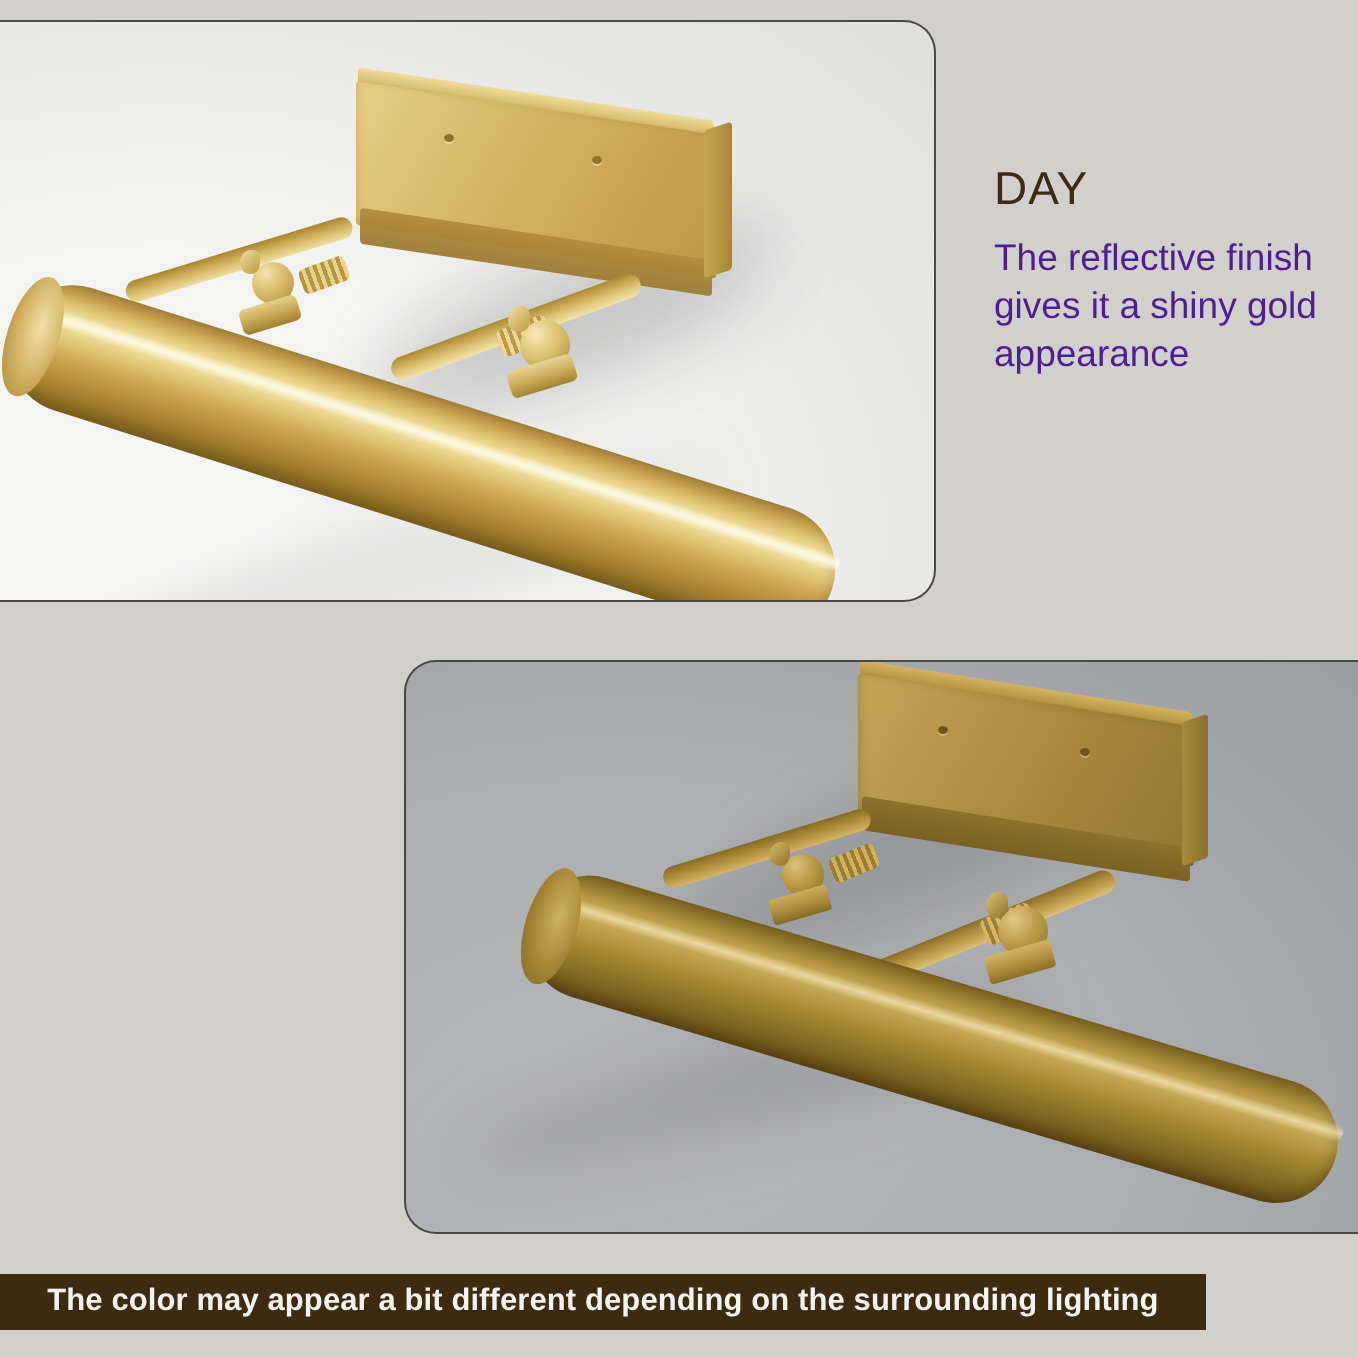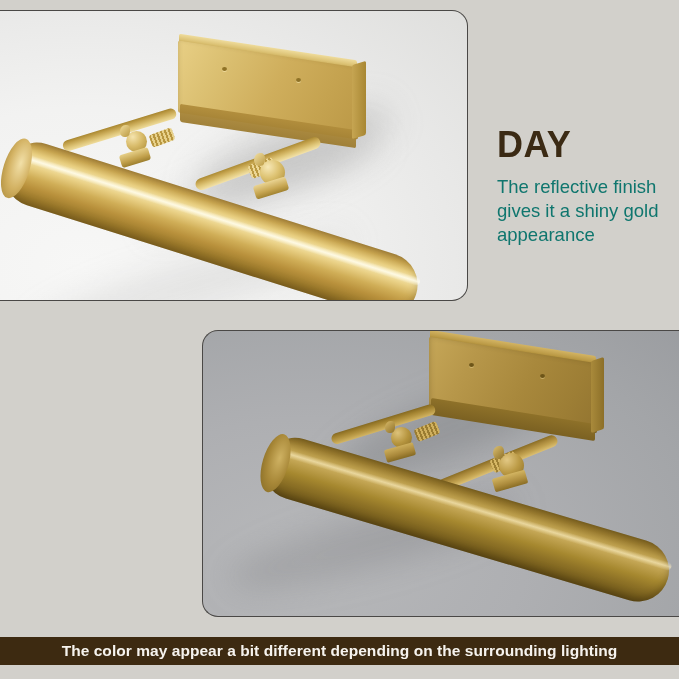--- a/index.html
+++ b/index.html
@@ -94,41 +94,40 @@
   .foot    { position:absolute; border-radius:2px; }
   .screw   { position:absolute; border-radius:50%; }
 
   
   .text-block { position:absolute; }
 
   #day-text  { left:497px; top:82px; width:178px; }
   #night-text{ left:38px;  top:434px; width:170px; }
 
   .heading {
-    font-size:36px;
-    font-weight:bold;
+    font-size:23px;
+    font-weight:normal;
     letter-spacing:0.5px;
     color:#3b2a14;
     line-height:1.05;
     white-space:nowrap;
-    margin-top:44px;
   }
   .subtext {
     margin-top:11px;
     font-size:18.5px;
     line-height:1.30;
-    color:#0f766e;
+    color:#4c1d95;
     font-weight:400;
   }
 
   
   #banner {
     position:absolute;
     left:0; top:637px;
-    width:679px; height:28px;
+    width:603px; height:28px;
     background:#3d2a11;
     display:flex;
     align-items:center;
     justify-content:center;
   }
   #banner .banner-text {
     color:#f6f3ee;
     font-size:15.5px;
     font-weight:600;
     letter-spacing:0.05px;

